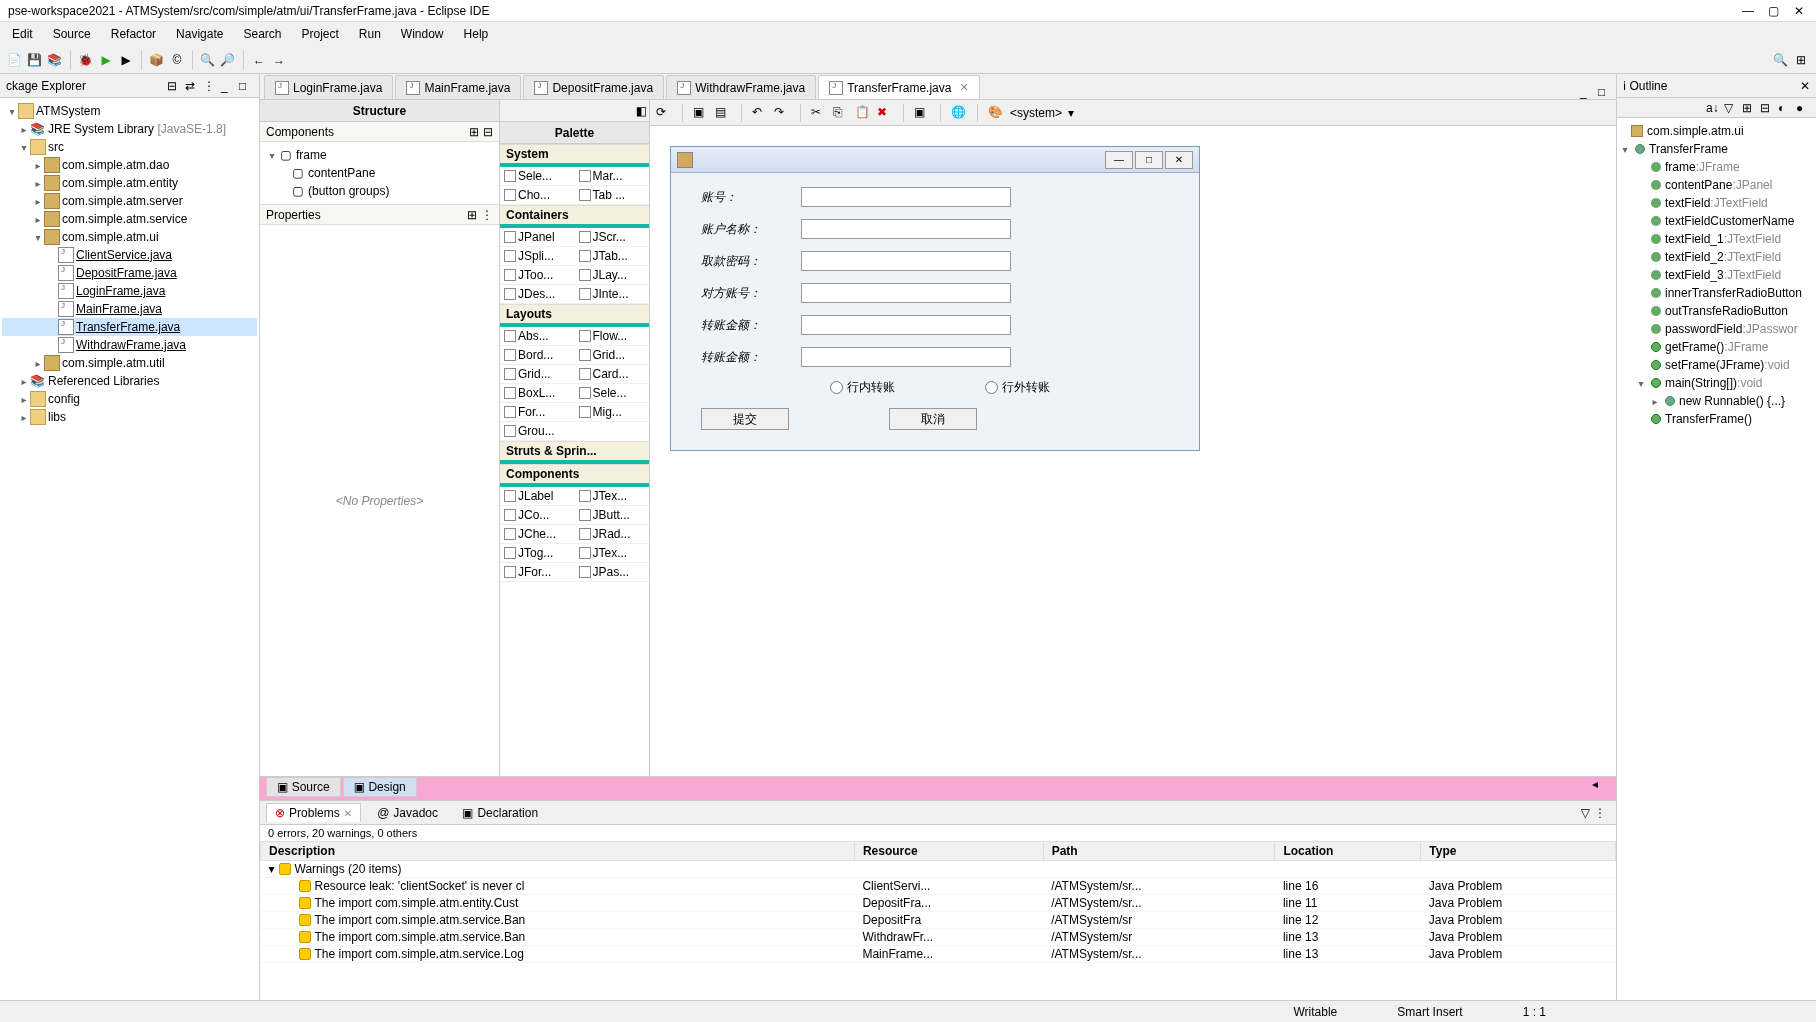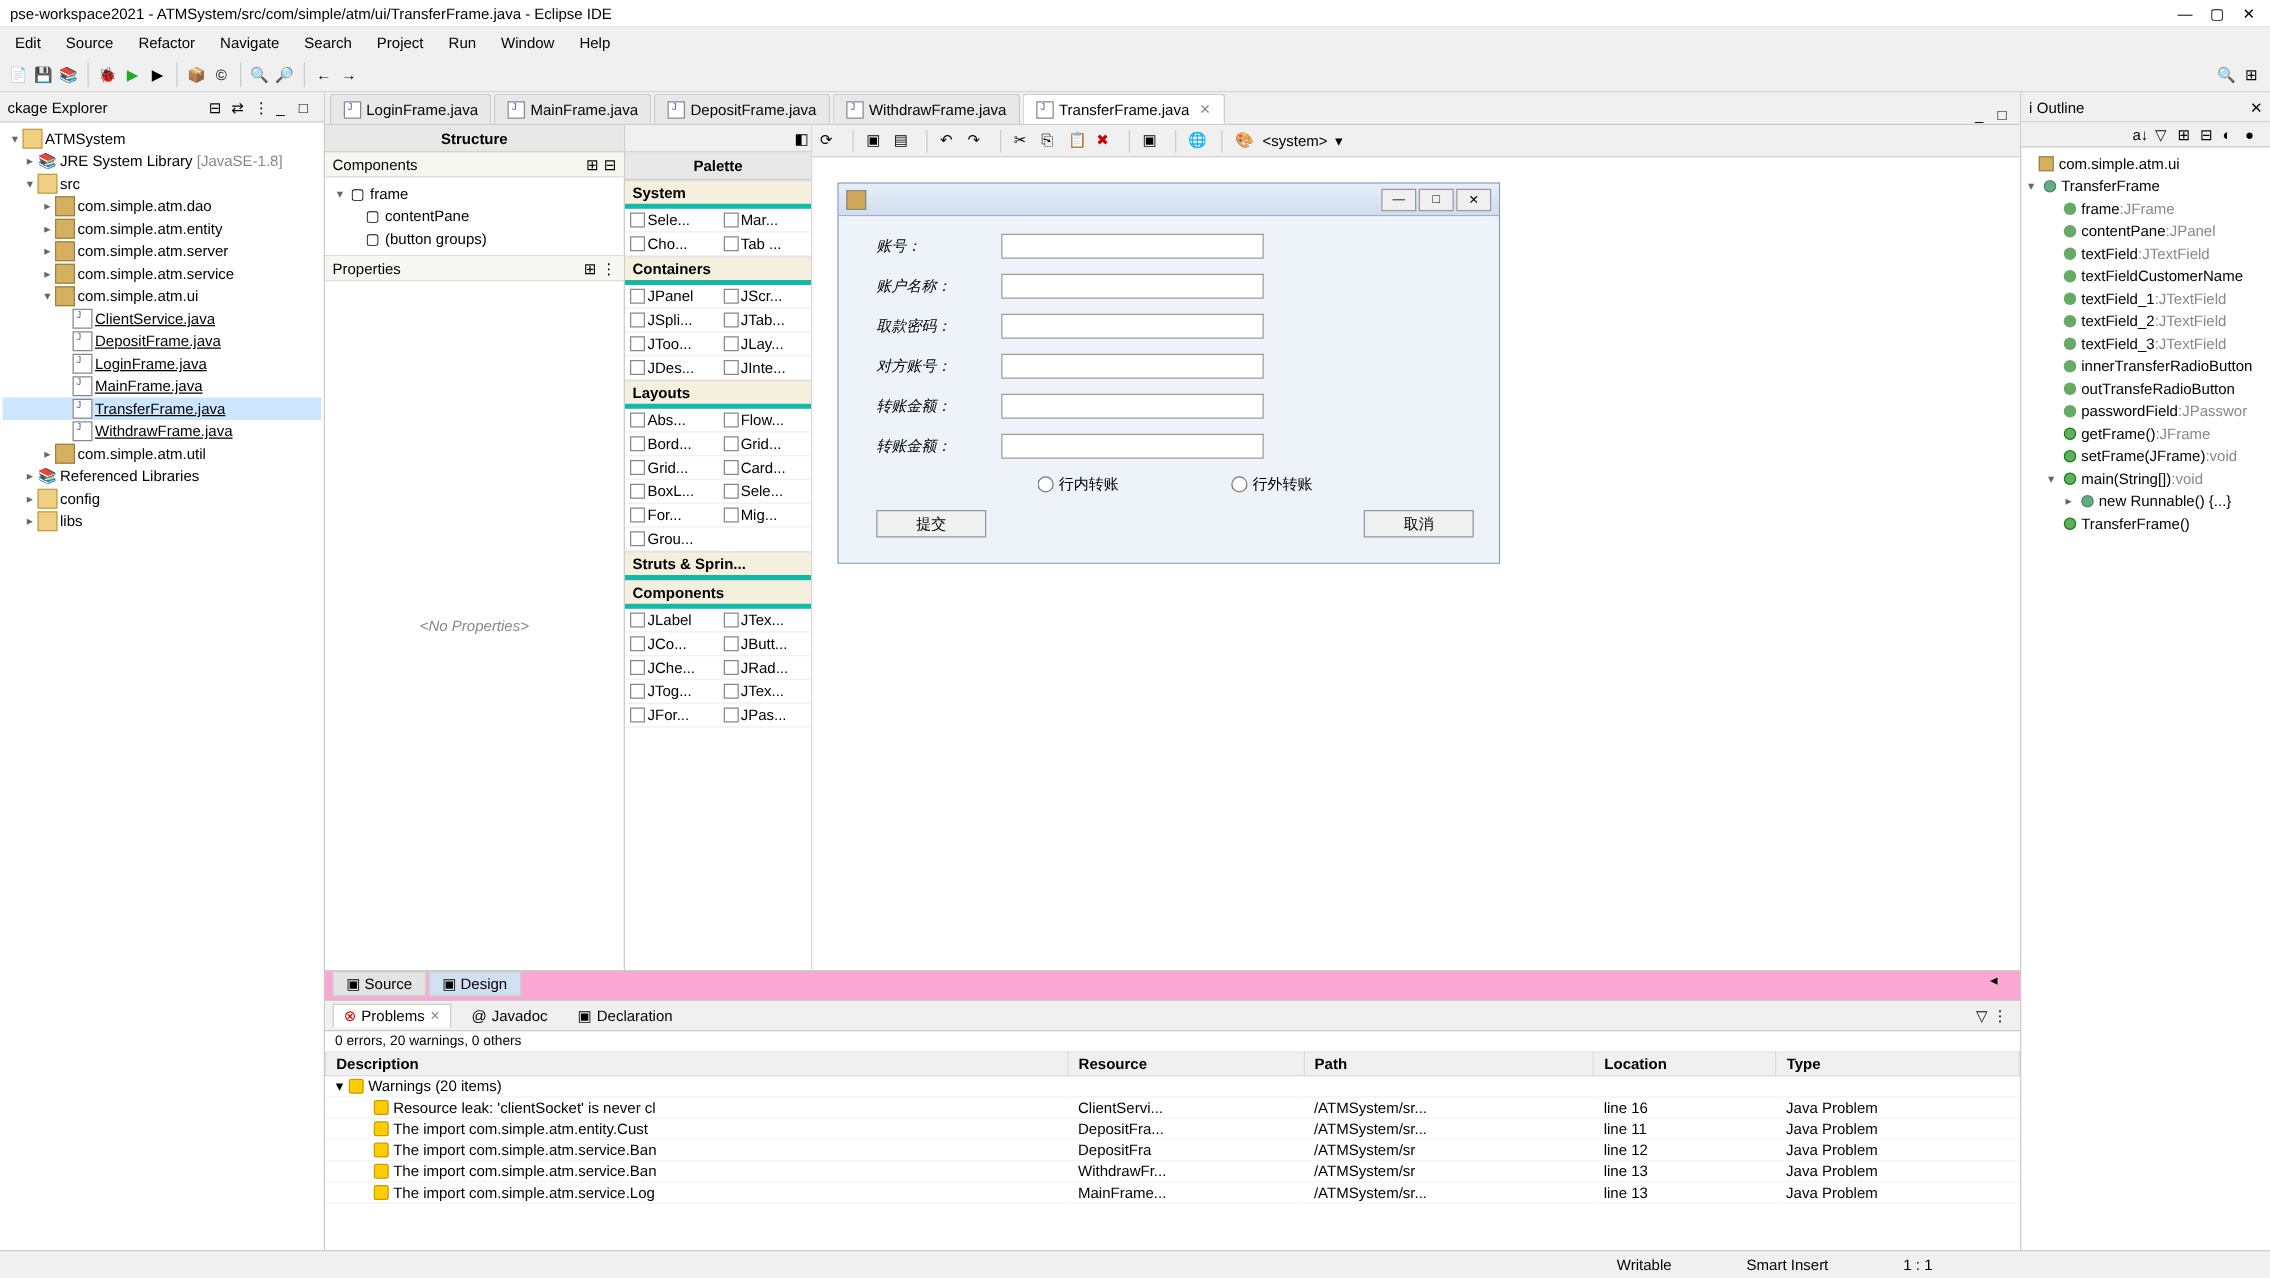--- a/index.html
+++ b/index.html
@@ -65,21 +65,21 @@
 .jframe-titlebar{ height:26px; background:linear-gradient(#e6eef8,#cfdef0); display:flex; align-items:center; padding:0 6px; justify-content:space-between; border-bottom:1px solid #aac;}
 .jframe-titlebar .jticon{width:16px;height:16px;background:#d4a85a;border:1px solid #888;}
 .jframe-titlebar .jbtns{display:flex;gap:2px;}
 .jframe-titlebar .jbtns span{width:28px;height:18px;border:1px solid #999;background:#f0f0f0;display:flex;align-items:center;justify-content:center;font-size:10px;}
 .jframe-content{ padding:14px 20px 20px 30px; background:#eef3f9;}
 .form-row{ display:flex; align-items:center; margin-bottom:12px; gap:20px;}
 .form-row label{ width:80px; text-align:left;font-style:italic;}
 .form-row input[type=text], .form-row input[type=password]{ width:210px; height:20px; border:1px solid #999; background:#fff; padding:0 4px;}
 .radio-row{ display:flex; justify-content:center; gap:90px; margin:8px 0 12px;}
 .radio-row label{display:flex;align-items:center;gap:4px;}
-.btn-row{ display:flex; justify-content:space-between; gap:100px;}
+.btn-row{ display:flex; justify-content:flex-start; gap:100px;}
 .btn-row button{ width:88px; height:22px; background:#f0f0f0; border:1px solid #999;}
 
 .bottom-tabs{ height:24px; background:#f9a8d4; border-top:1px solid #ccc; display:flex; align-items:flex-start; padding:0 6px;}
 .bottom-tabs .btab{ padding:2px 10px; background:#e4e4e4; border:1px solid #ccc; margin-right:2px;}
 .bottom-tabs .btab.active{ background:#d0e0f0;}
 
 .outline { width:200px; background:#fff; border-left:1px solid #ccc; display:flex; flex-direction:column;}
 .outline-tree{ padding:4px 2px; overflow-y:auto; flex:1;}
 .ot-row{ display:flex; align-items:center; height:18px; white-space:nowrap; overflow:hidden;}
 .ot-row .twisty{width:12px;text-align:center;color:#666;font-size:10px;}

